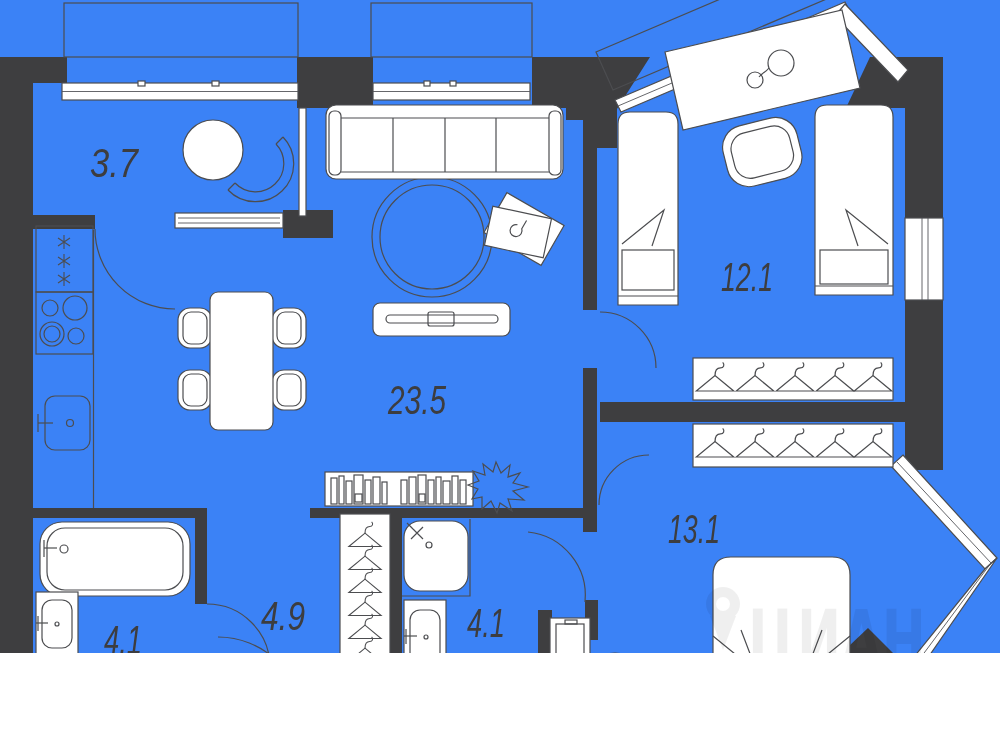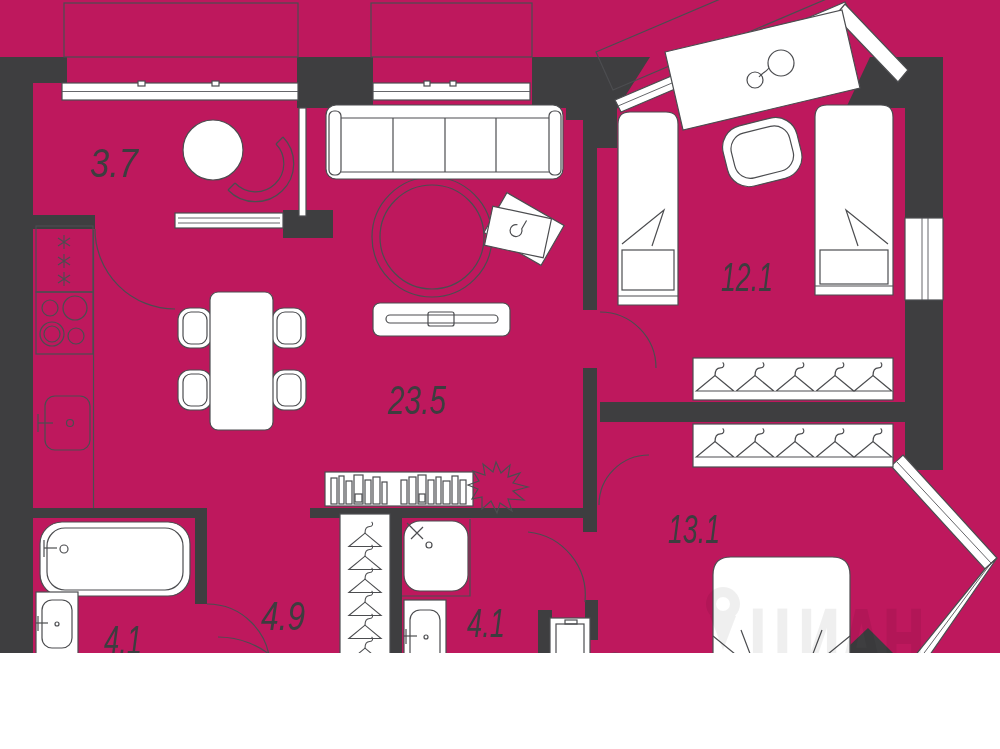--- a/index.html
+++ b/index.html
@@ -1,16 +1,16 @@
 <!DOCTYPE html>
 <html><head>
 <meta charset="utf-8">
 <style>
   html,body{margin:0;padding:0;background:#fff;}
-  #stage{width:1000px;height:653px;position:relative;background:#be185d;overflow:hidden;}
+  #stage{width:1000px;height:653px;position:relative;background:#3b82f6;overflow:hidden;}
   svg{display:block;}
   .ln{stroke:#4c4d50;stroke-width:1.2;fill:none;}
   .thin{stroke:#55565a;stroke-width:.9;fill:none;}
   .fw{fill:#ffffff;stroke:#4c4d50;stroke-width:1.2;}
   .room-label{font:italic 40px "Liberation Sans", sans-serif;}
   .wm-text{font:bold 84px "DejaVu Sans", sans-serif;}
 </style>
 </head>
 <body>
 

